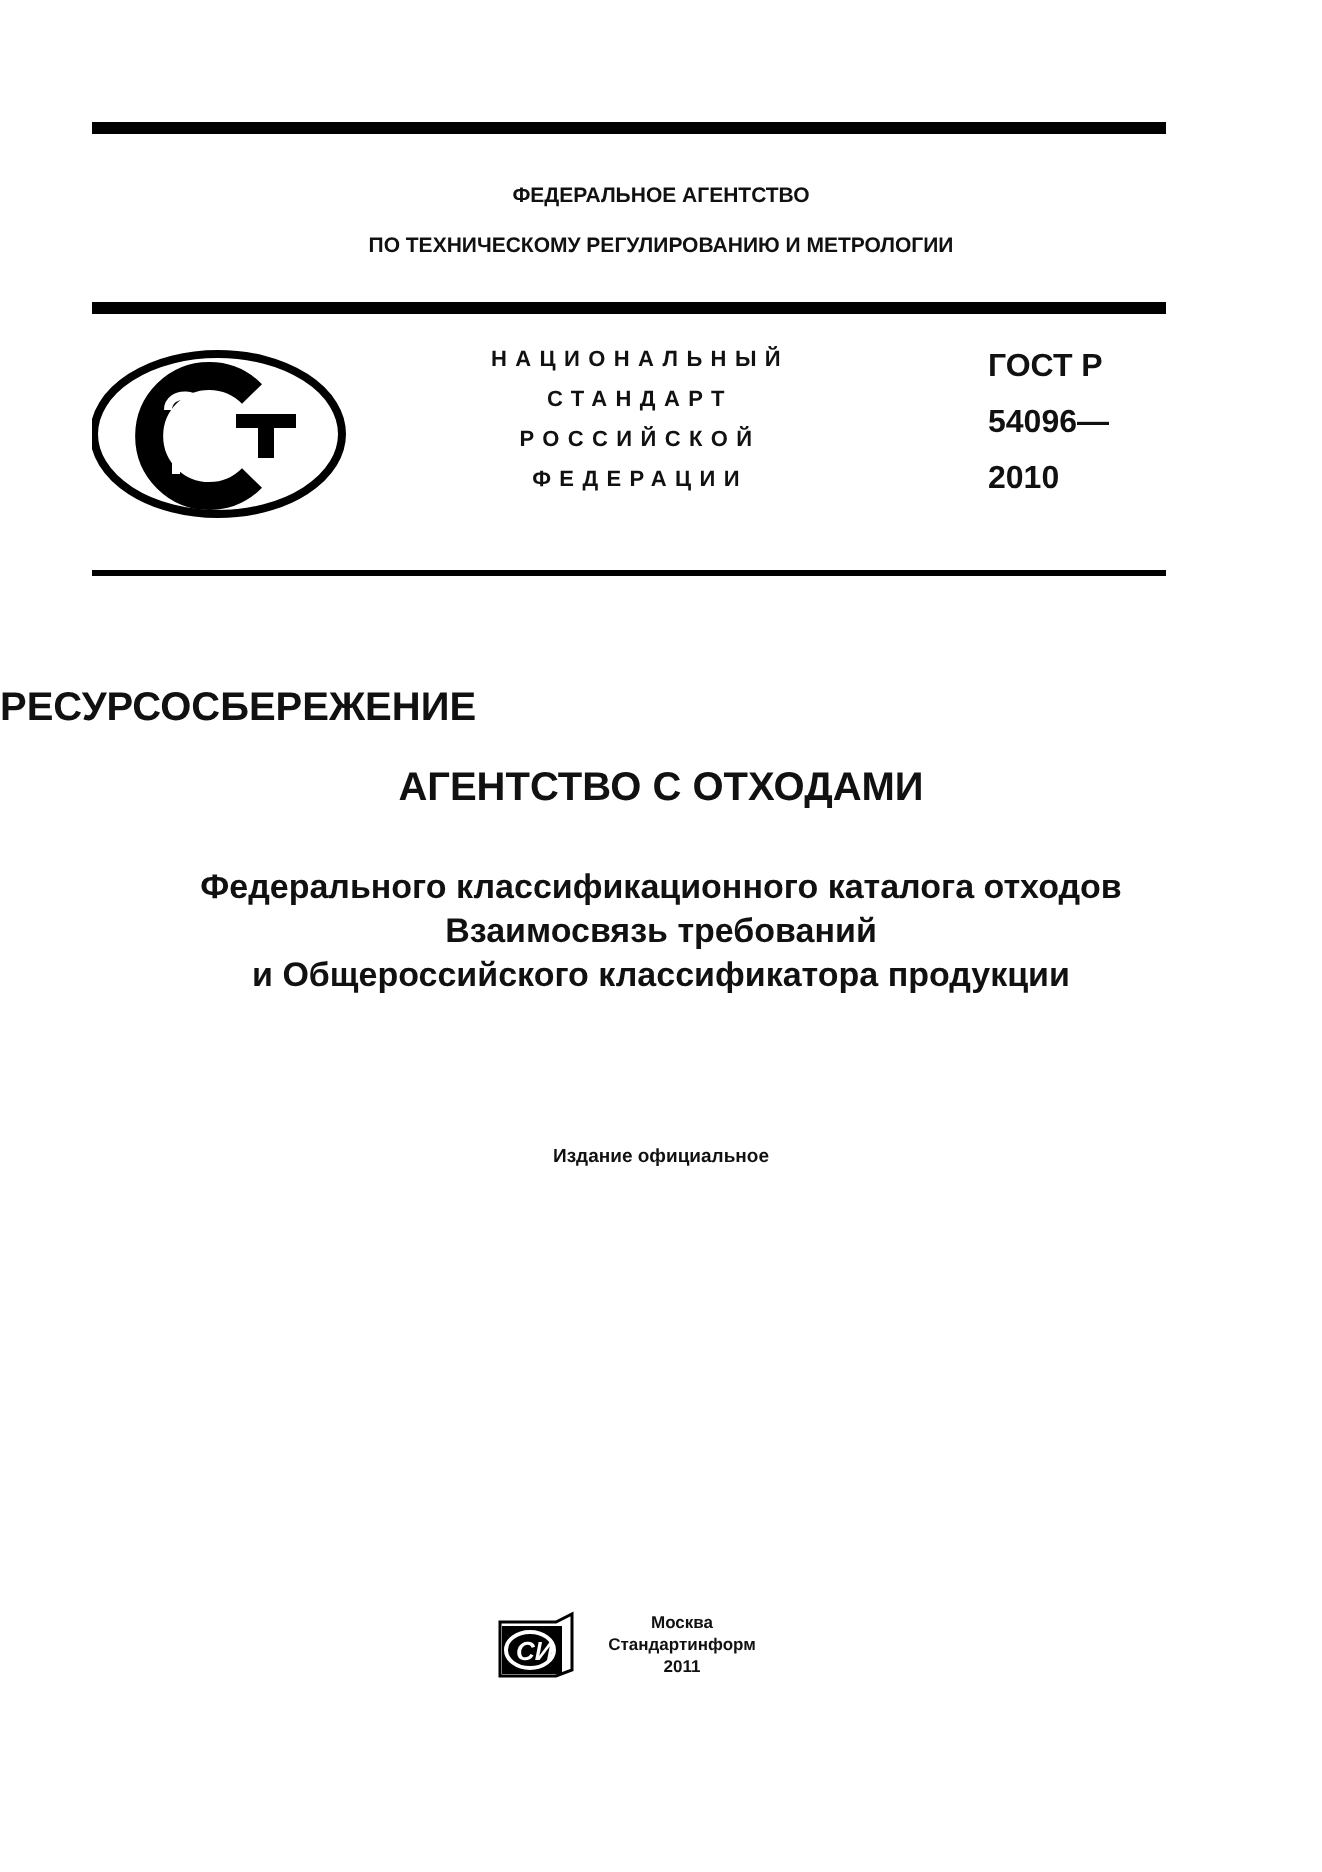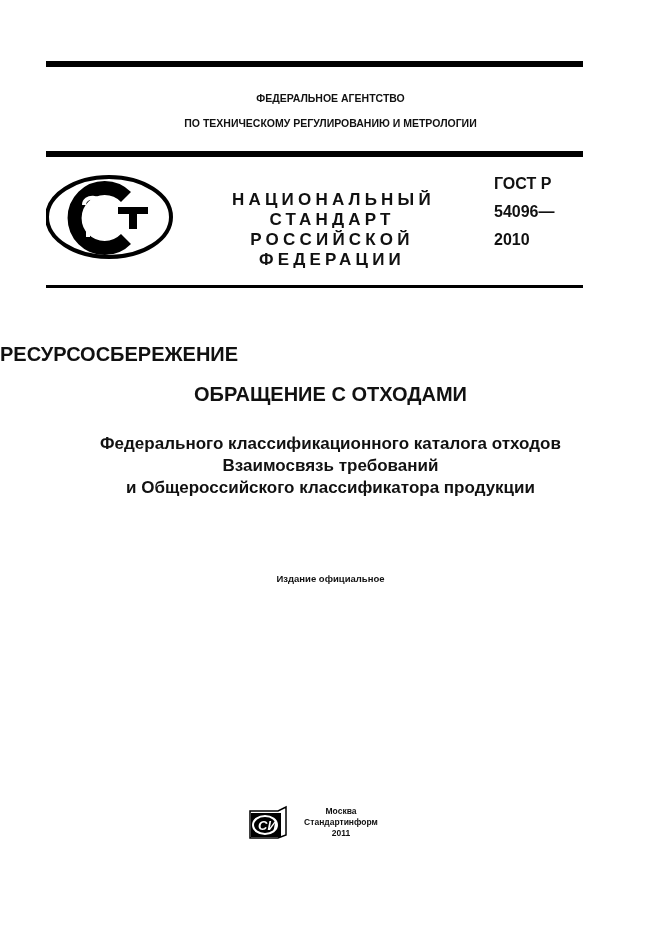--- a/index.html
+++ b/index.html
@@ -6,22 +6,22 @@
     body { width: 661px; height: 936px; position: relative; overflow: hidden;
            font-family: "Liberation Sans", sans-serif; color: #111111; }
     .rule { position: absolute; left: 46px; width: 537px; background: #000; }
     .r1 { top: 61px; height: 6px; }
     .r2 { top: 151px; height: 6px; }
     .r3 { top: 285px; height: 3px; }
     .agency { position: absolute; left: 0; width: 661px; text-align: center; font-weight: bold; font-size: 10.5px; }
     .ag1 { top: 92px; }
     .ag2 { top: 117px; }
     .logo { position: absolute; left: 46px; top: 175px; width: 130px; height: 85px; }
-    .natstd { position: absolute; left: 232px; top: 170px; width: 200px; text-align: center;
-              font-weight: bold; font-size: 17px; letter-spacing: 4.2px; line-height: 20px; margin-top: 20px; }
+    .natstd { position: absolute; left: 220px; top: 170px; width: 200px; text-align: center;
+              font-weight: bold; font-size: 11px; letter-spacing: 4.2px; line-height: 20px; }
     .gost { position: absolute; left: 494px; top: 170px; font-weight: bold; font-size: 16px; line-height: 28px; }
     .title1 { position: absolute; left: 0; width: 661px; top: 343px; text-align: left; font-weight: bold; font-size: 20px; }
     .title2 { position: absolute; left: 0; width: 661px; top: 383px; text-align: center; font-weight: bold; font-size: 20px; padding-left: 0; }
     .subtitle { position: absolute; left: 0; width: 661px; top: 433px; text-align: center; font-weight: bold; font-size: 17px; line-height: 22px; }
     .edition { position: absolute; left: 0; width: 661px; top: 573px; text-align: center; font-weight: bold; font-size: 9.5px; }
     .publogo { position: absolute; left: 248px; top: 805px; width: 42px; height: 35px; }
     .pubtext { position: absolute; left: 296px; top: 806px; width: 90px; text-align: center; font-weight: bold; font-size: 8.5px; line-height: 11px; }
   </style>
 </head>
 <body>
@@ -50,21 +50,21 @@
 
 <div class="gost">
   <div>ГОСТ Р</div>
   <div>54096—</div>
   <div>2010</div>
 </div>
 
 <div class="rule r3"></div>
 
 <div class="title1">РЕСУРСОСБЕРЕЖЕНИЕ</div>
-<div class="title2">ОБРАЩЕНИЕ С ОТХОДАМИ</div>
+<div class="title2">АГЕНТСТВО С ОТХОДАМИ</div>
 
 <div class="subtitle">
   <div>Федерального классификационного каталога отходов</div>
   <div>Взаимосвязь требований</div>
   <div>и Общероссийского классификатора продукции</div>
 </div>
 
 <div class="edition">Издание официальное</div>
 
 <div class="publogo">

